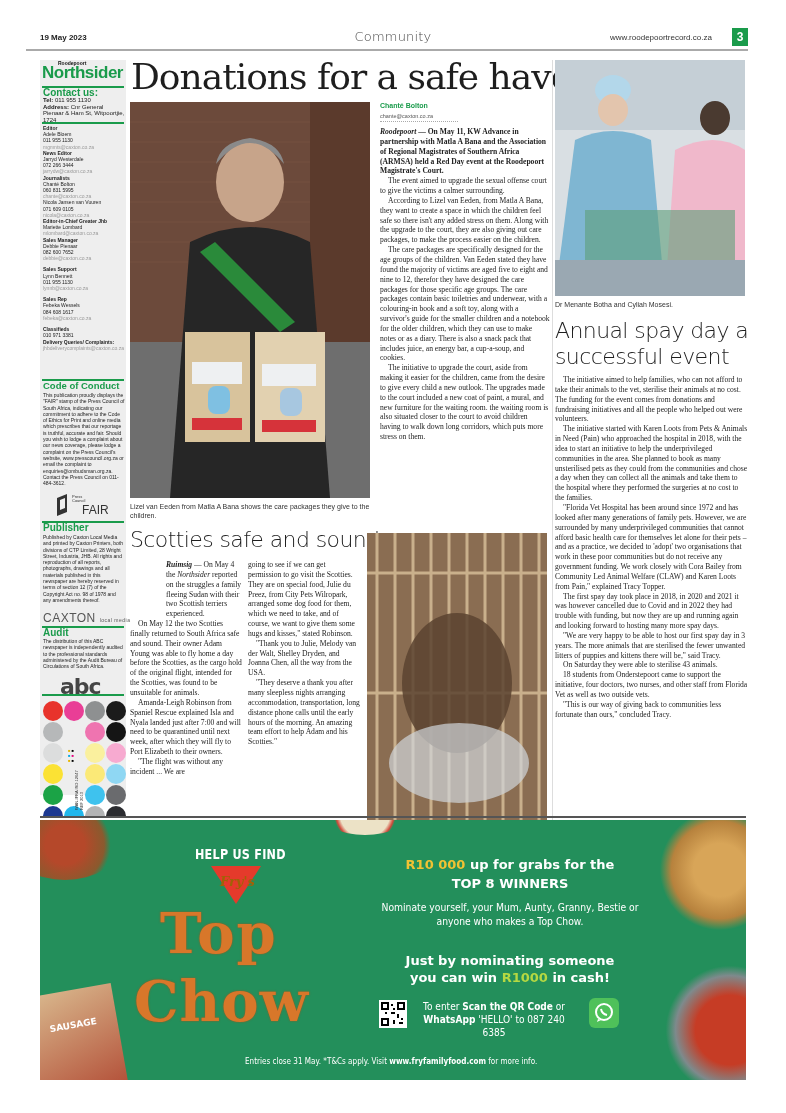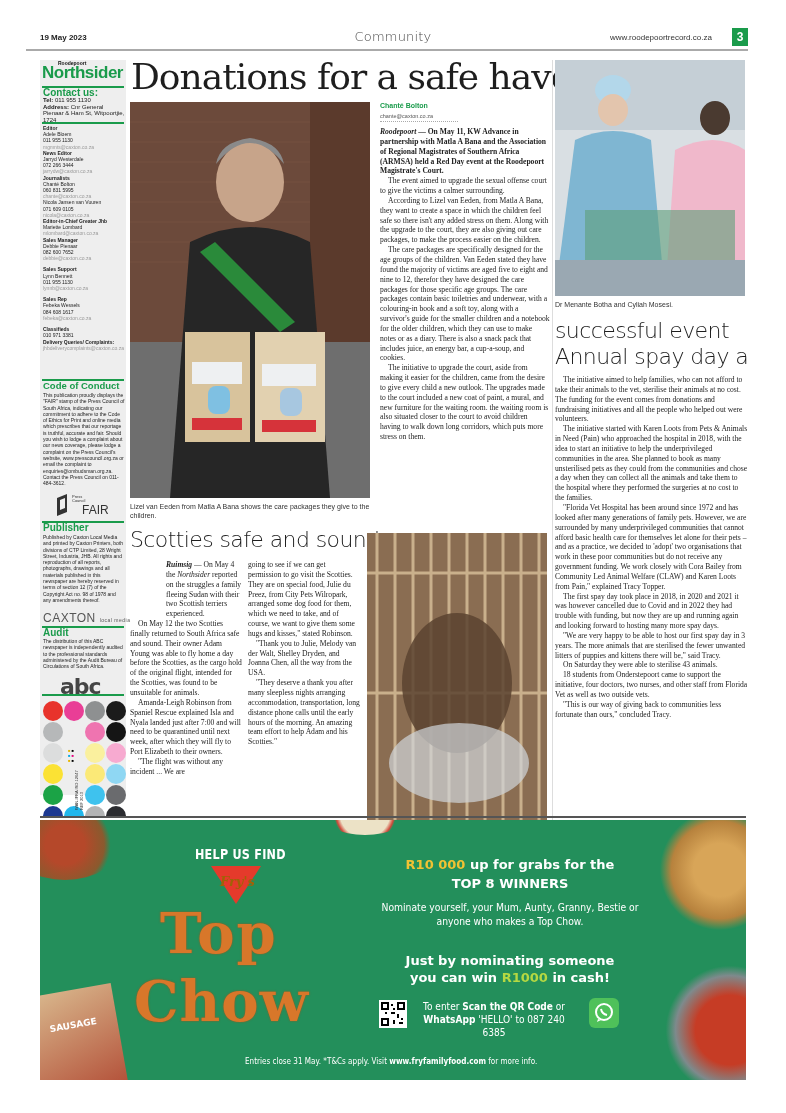--- a/index.html
+++ b/index.html
@@ -243,22 +243,22 @@
     <ellipse cx="58" cy="50" rx="15" ry="16" fill="#e3c5ad"></ellipse>
     <path d="M20 80 Q58 62 96 80 L110 236 L0 236 Z" fill="#7fb6d2"></path>
     <path d="M120 90 Q160 70 190 90 L190 236 L110 236 Z" fill="#f0b8cb"></path>
     <ellipse cx="160" cy="58" rx="15" ry="17" fill="#4a3a30"></ellipse>
     <rect x="30" y="150" width="150" height="60" fill="#5e9e7a" opacity="0.6"></rect>
     <rect x="0" y="200" width="190" height="36" fill="#9aa8b2"></rect>
   </svg>
 </div>
 <div class="abs caption" style="left:555px; top:300px;">Dr Menante Botha and Cyliah Mosesi.</div>
 <div class="abs sub-headline" style="left:555px; top:318px; font-size:22px; line-height:26px;">
+  <div>Annual spay day a</div>
   <div>successful event</div>
-  <div>Annual spay day a</div>
 </div>
 <div class="abs body-text" style="left:555px; top:375px; width:193px;">
   <p>The initiative aimed to help families, who can not afford to take their animals to the vet, sterilise their animals at no cost. The funding for the event comes from donations and fundraising initiatives and all the people who helped out were volunteers.</p>
   <p>The initiative started with Karen Loots from Pets &amp; Animals in Need (Pain) who approached the hospital in 2018, with the idea to start an initiative to help the underprivileged communities in the area. She planned to book as many unsterilised pets as they could from the communities and chose a day when they can collect all the animals and take them to the hospital where they performed the surgeries at no cost to the families.</p>
   <p>"Florida Vet Hospital has been around since 1972 and has looked after many generations of family pets. However, we are surrounded by many underprivileged communities that cannot afford basic health care for themselves let alone for their pets – and as a practice, we decided to 'adopt' two organisations that work in these poor communities but do not receive any government funding. We work closely with Cora Bailey from Community Led Animal Welfare (CLAW) and Karen Loots from Pain," explained Tracy Topper.</p>
   <p>The first spay day took place in 2018, in 2020 and 2021 it was however cancelled due to Covid and in 2022 they had trouble with funding, but now they are up and running again and looking forward to hosting many more spay days.</p>
   <p>"We are very happy to be able to host our first spay day in 3 years. The more animals that are sterilised the fewer unwanted litters of puppies and kittens there will be," said Tracy.</p>
   <p>On Saturday they were able to sterilise 43 animals.</p>
   <p>18 students from Onderstepoort came to support the initiative, four doctors, two nurses, and other staff from Florida Vet as well as two outside vets.</p>
   <p>"This is our way of giving back to communities less fortunate than ours," concluded Tracy.</p>

